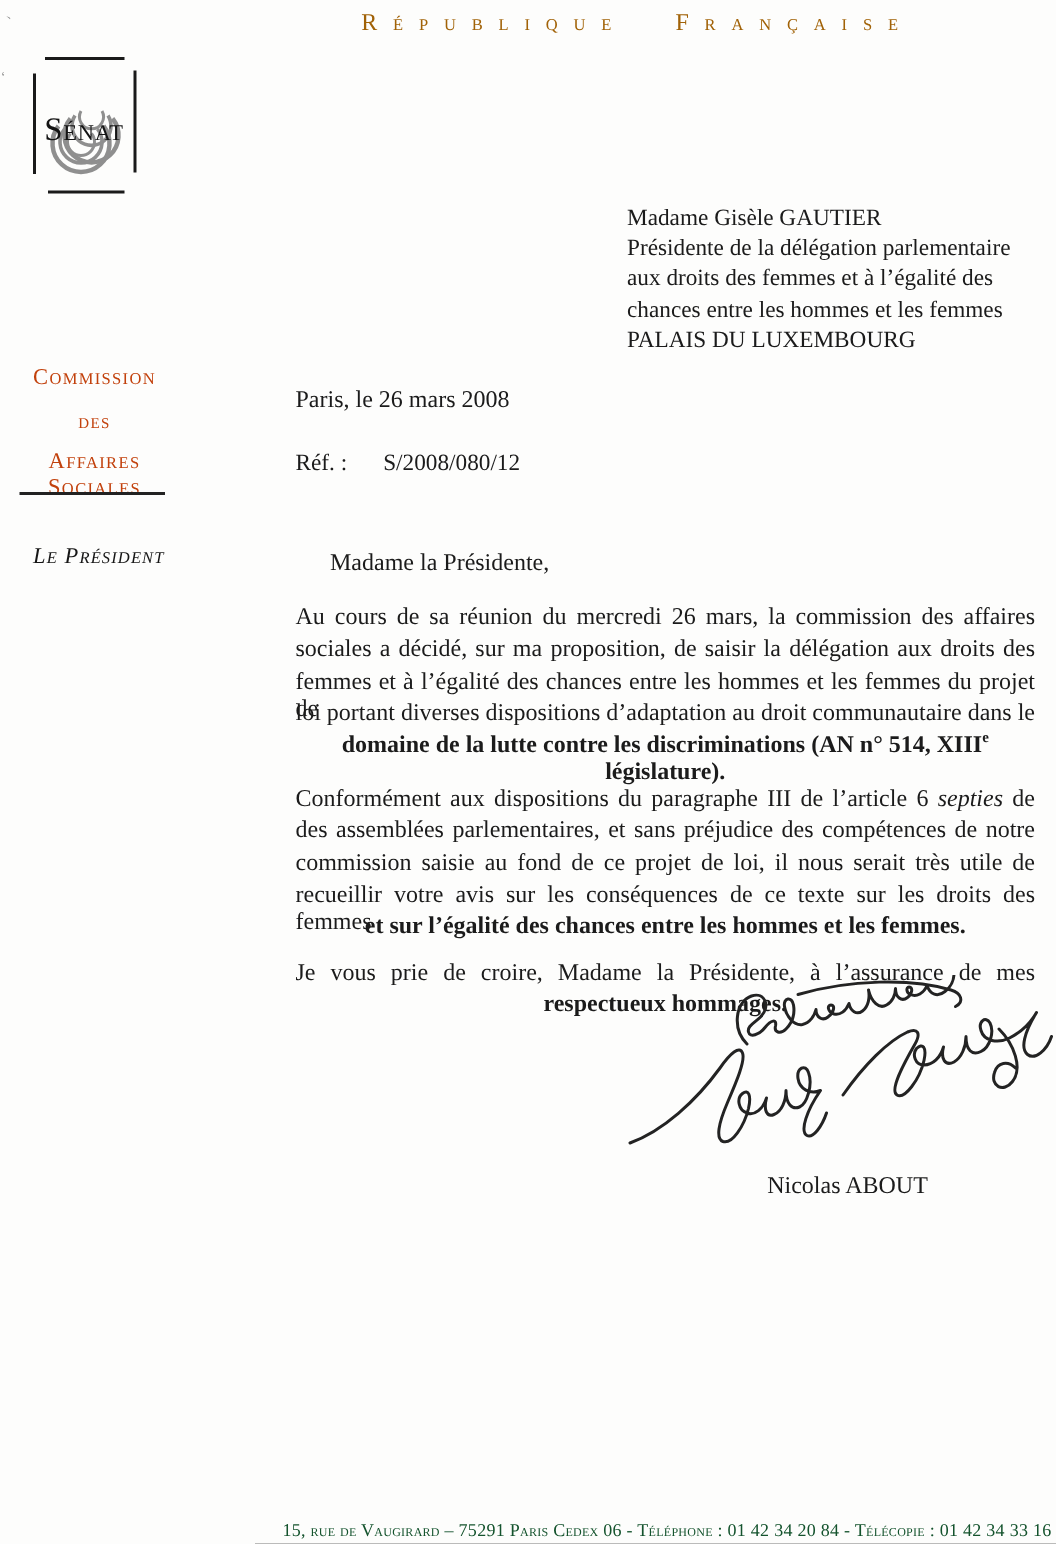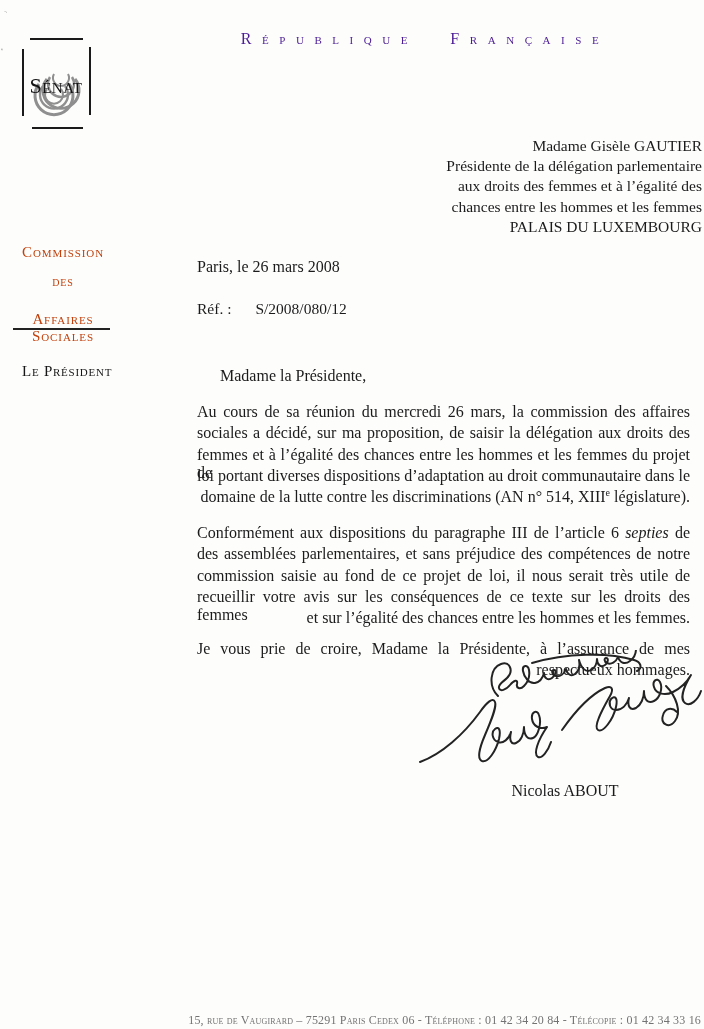--- a/index.html
+++ b/index.html
@@ -7,73 +7,73 @@
     position:relative; width:704px; height:1029px;
     background:#fdfdfc; overflow:hidden;
     font-family:"Liberation Serif","DejaVu Serif",serif;
     color:#1b1b1b; margin:0 auto;
   }
   
   .rf-title {
     position:absolute; left:146px; top:7px; width:558px;
     text-align:center; font-size:16px;
     font-variant:small-caps; letter-spacing:0.66em; word-spacing:1.1em;
-    color:#4c1d95; white-space:nowrap;margin-top:23px;
+    color:#a16207; white-space:nowrap;
   }
   
   .logo { position:absolute; left:14px; top:36px; width:80px; height:96px; }
   
   .artifact { position:absolute; color:#8a8a8a; font-size:9px; transform:rotate(-15deg); }
   .a1 { left:3px; top:4px; }
   .a2 { left:1px; top:46px; }
   
   .recipient {
-    position:absolute; left:430px; top:136px; width:272px;
-    font-size:15.5px; line-height:20.2px;text-align:right;
+    position:absolute; left:418px; top:136px; width:272px;
+    font-size:15.5px; line-height:20.2px;
   }
   
   .commission {
     position:absolute; left:2px; top:244px; width:122px;
     text-align:center; font-variant:small-caps;
     font-size:15px; letter-spacing:0.06em; color:#c2410c;
   }
   .commission .c1 { margin-bottom:13px; }
-  .commission .c2 { margin-bottom:21px; font-size:14px; }
+  .commission .c2 { margin-bottom:10px; font-size:14px; }
   .divider {
     position:absolute; left:13px; top:328px; width:97px; height:0;
     border-top:2px solid #222;
   }
   .president {
     position:absolute; left:22px; top:363px;
-    font-variant:small-caps;
+    font-style:italic; font-variant:small-caps;
     font-size:15px; letter-spacing:0.05em; color:#161616;
   }
   
   .dateline { position:absolute; left:197px; top:258px; font-size:16px; }
   .refline  { position:absolute; left:197px; top:300px; font-size:15.5px; display:flex; gap:24px; }
   
   .greeting { position:absolute; left:197px; top:367px; font-size:16px;margin-left:23px; }
   .para { position:absolute; left:197px; width:493px; font-size:16px; }
   .p1 { top:403px; } .p2 { top:524px; } .p3 { top:640px; }
   .bline { height:21.3px; overflow:visible; }
   .jline { text-align:justify; text-align-last:justify;font-family:Liberation Serif, serif; }
-  .lline { text-align:right; }
+  .lline { text-align:center;font-weight:bold; }
   .para sup { font-size:10px; vertical-align:super; line-height:0; }
   .para i { font-style:italic; }
   
   .sig-svg { position:absolute; left:414px; top:650px; }
   .signer {
     position:absolute; left:455px; top:782px; width:220px;
     text-align:center; font-size:16px;
   }
   
   .footer {
     position:absolute; left:0; top:1013px; width:701px;
     text-align:right; font-size:12px; font-variant:small-caps;
-    letter-spacing:0.015em; color:#737373; white-space:nowrap;
+    letter-spacing:0.015em; color:#14532d; white-space:nowrap;
   }
 </style>
 </head>
 <body>
 
 <div class="page">
 
   <div class="artifact a1">﹅</div>
   <div class="artifact a2">ʻ</div>
 

